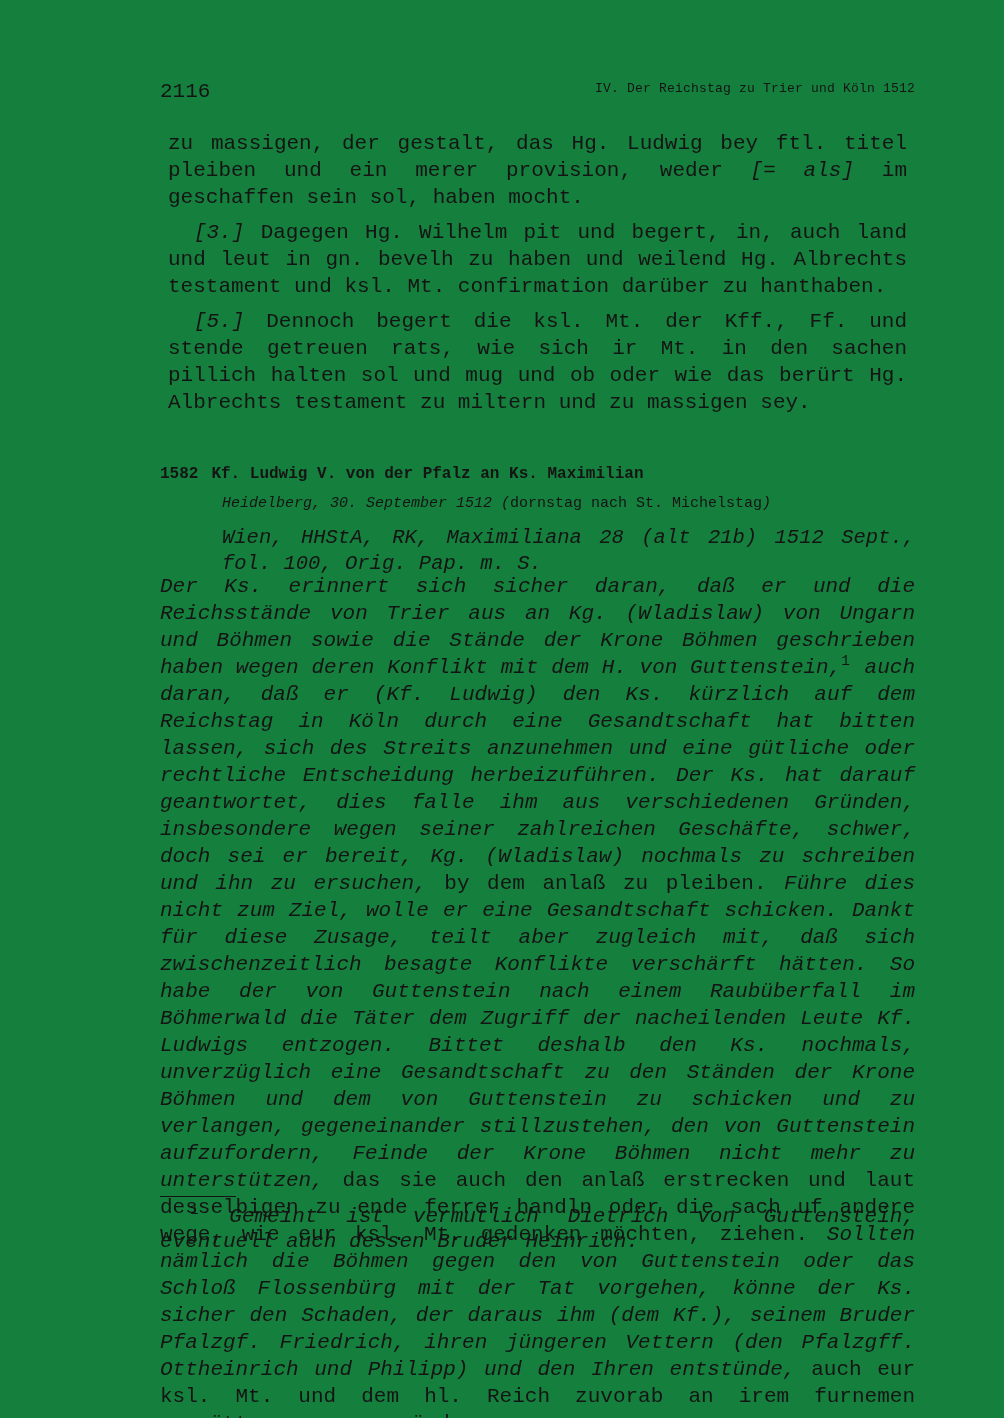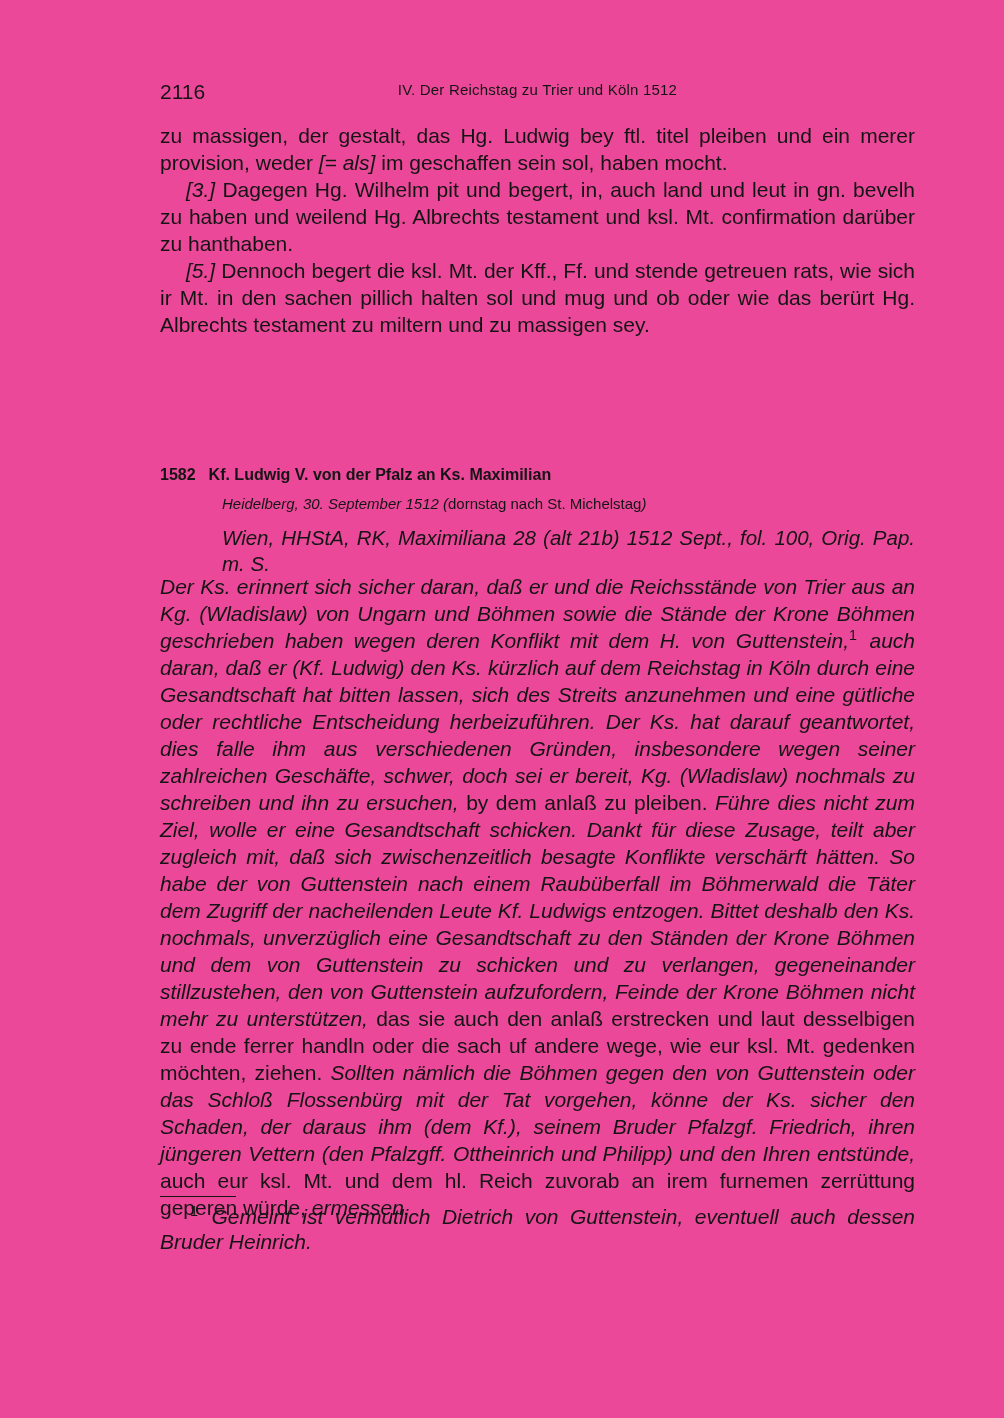--- a/index.html
+++ b/index.html
@@ -4,23 +4,23 @@
 <style>
   html, body {
     margin: 0;
     padding: 0;
     background: #ffffff;
   }
   .page {
     position: relative;
     width: 1004px;
     height: 1418px;
-    background: #ec4899;
+    background: #15803d;
     color: #141414;
-    font-family: Liberation Sans, sans-serif;
+    font-family: Liberation Mono, monospace;
     overflow: hidden;
   }
   .col {
     position: absolute;
     left: 160px;
     width: 755px;
   }
   
   .header-row {
     top: 80px;
@@ -30,32 +30,32 @@
   .page-number {
     position: absolute;
     left: 0;
     top: 0;
   }
   .running-header {
     position: absolute;
     left: 0;
     width: 100%;
     top: 1px;
-    text-align: center;
-    font-size: 15px;
+    text-align: right;
+    font-size: 13px;
     letter-spacing: 0.2px;
   }
   
   .bodytext {
     top: 122px;
     font-size: 21px;
     line-height: 27px;
     text-align: justify;
   }
-  .para { margin: 0; }
+  .para { margin: 8px; }
   .para.indented { text-indent: 26px; }
   
   .entry-heading {
     top: 461px;
     display: flex;
     gap: 13px;
     font-weight: bold;
     font-size: 16px;
     line-height: 27px;
   }

